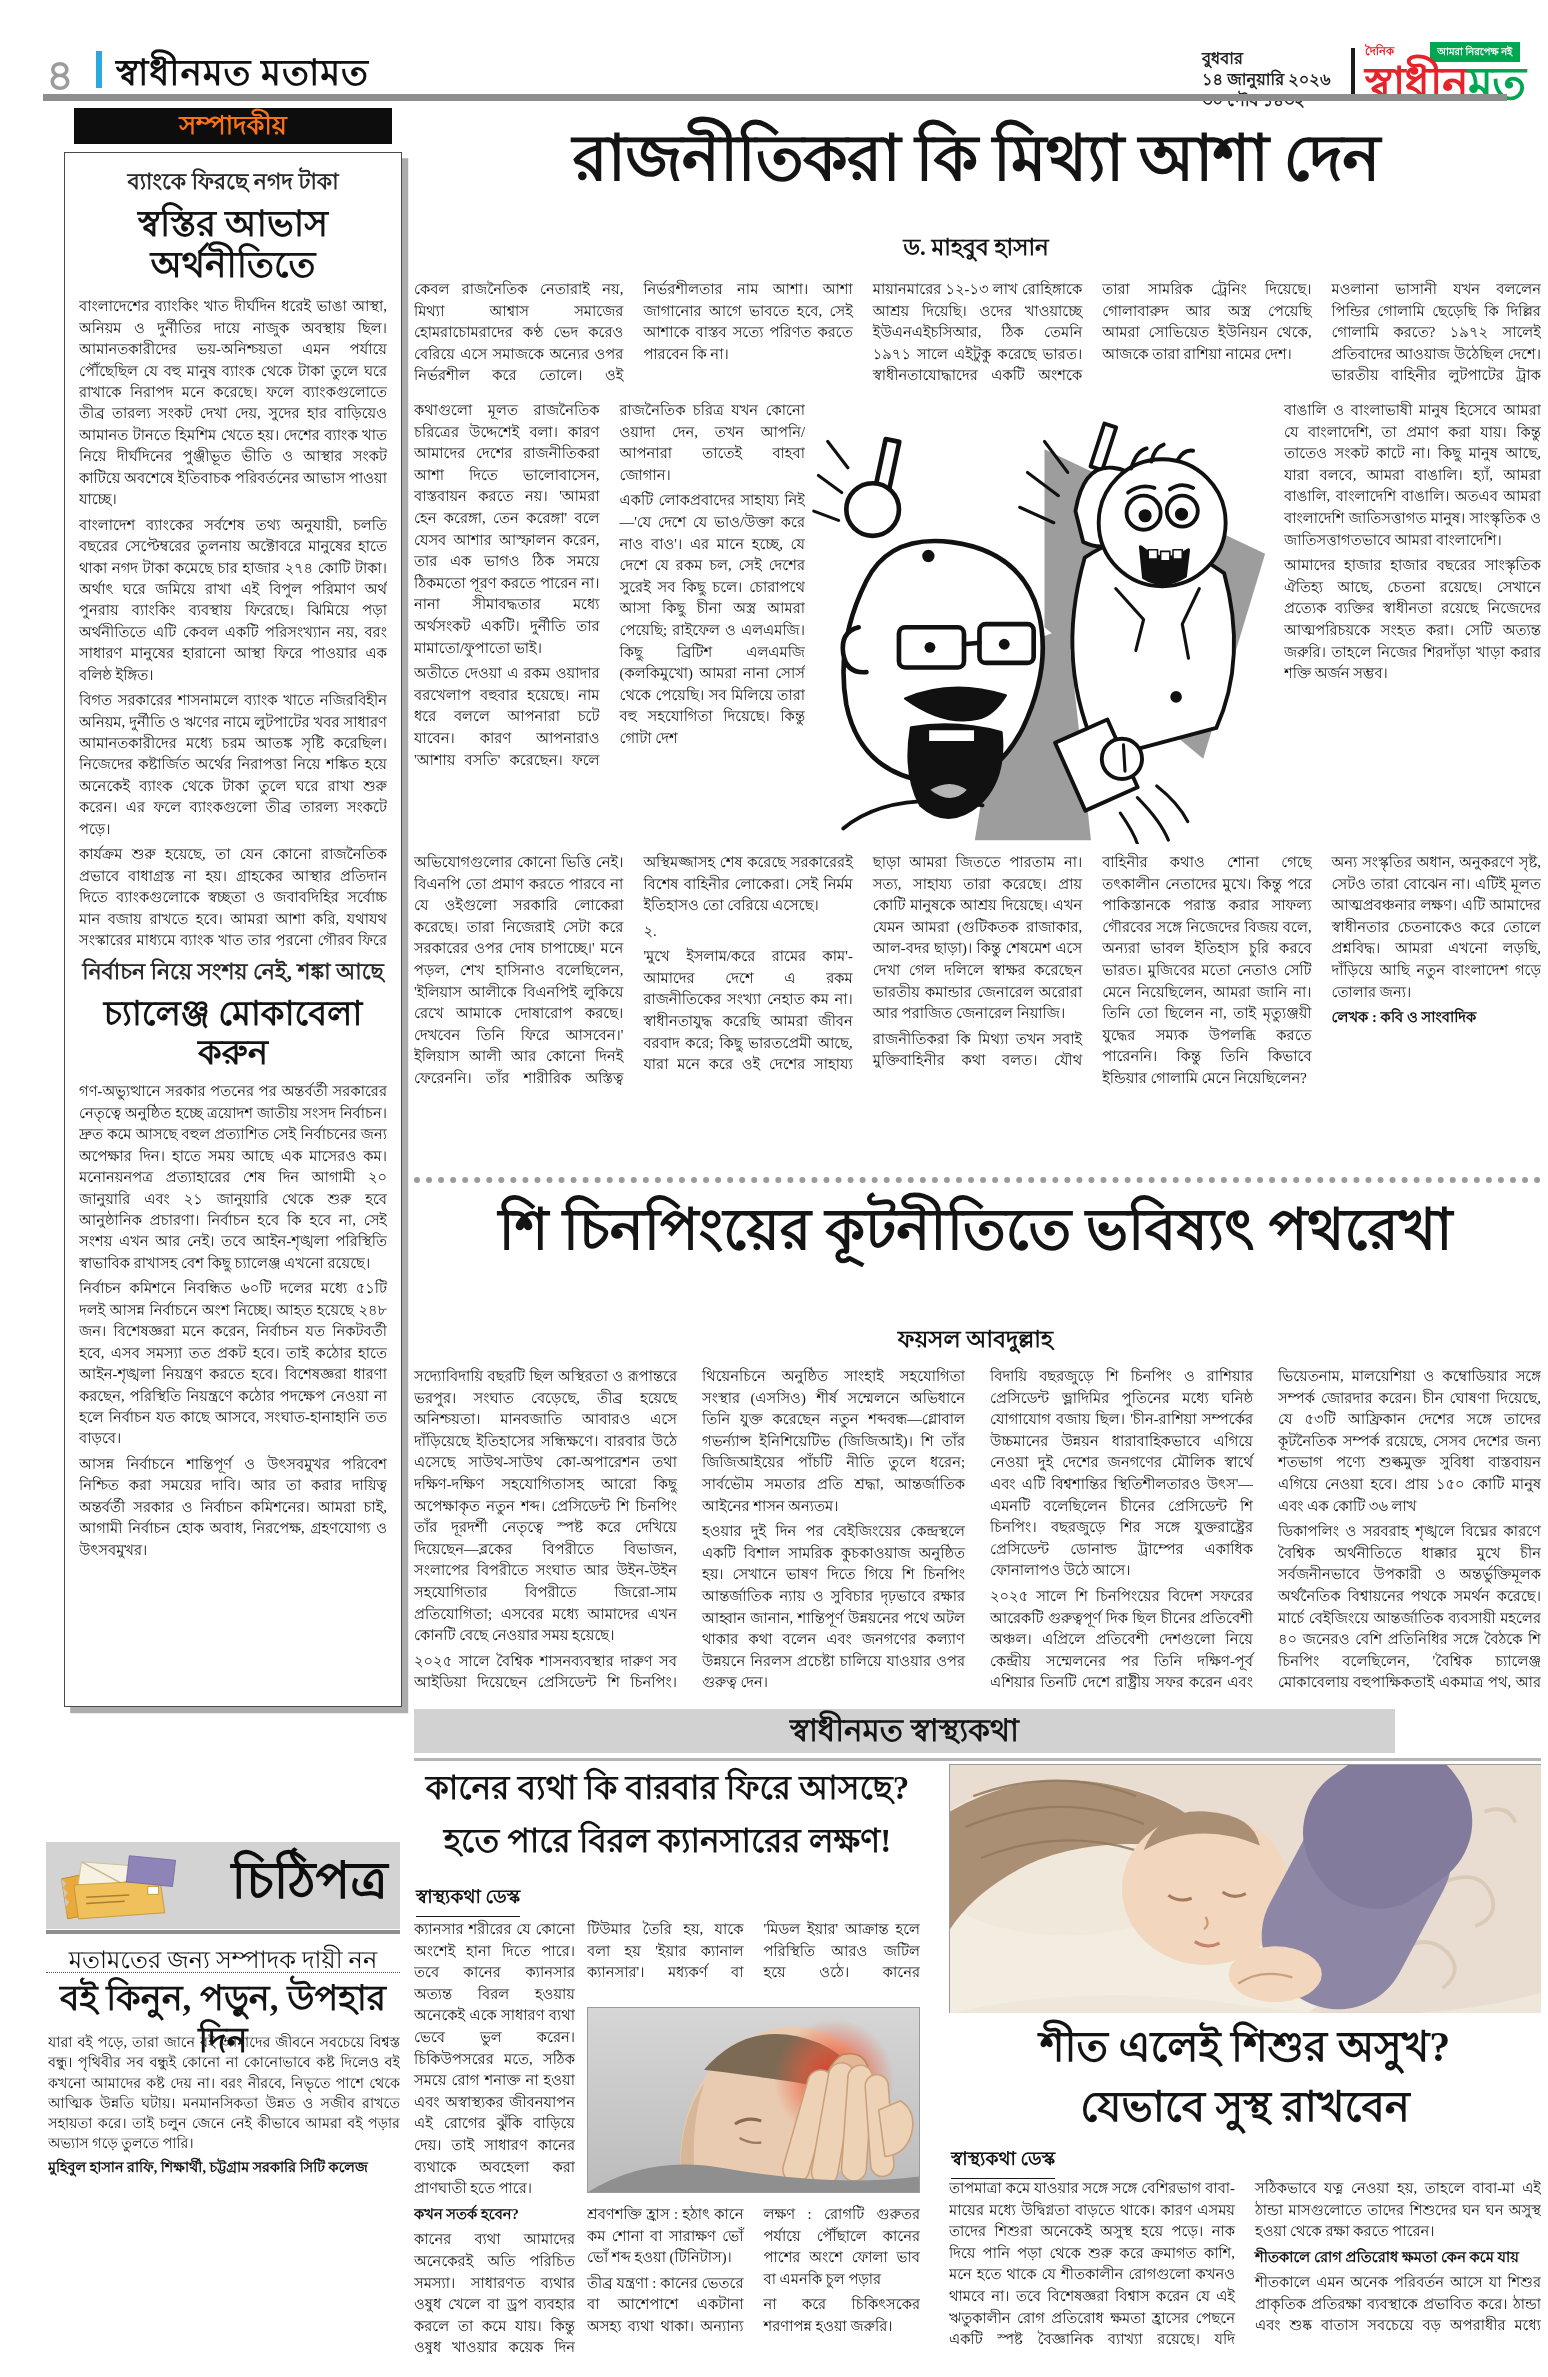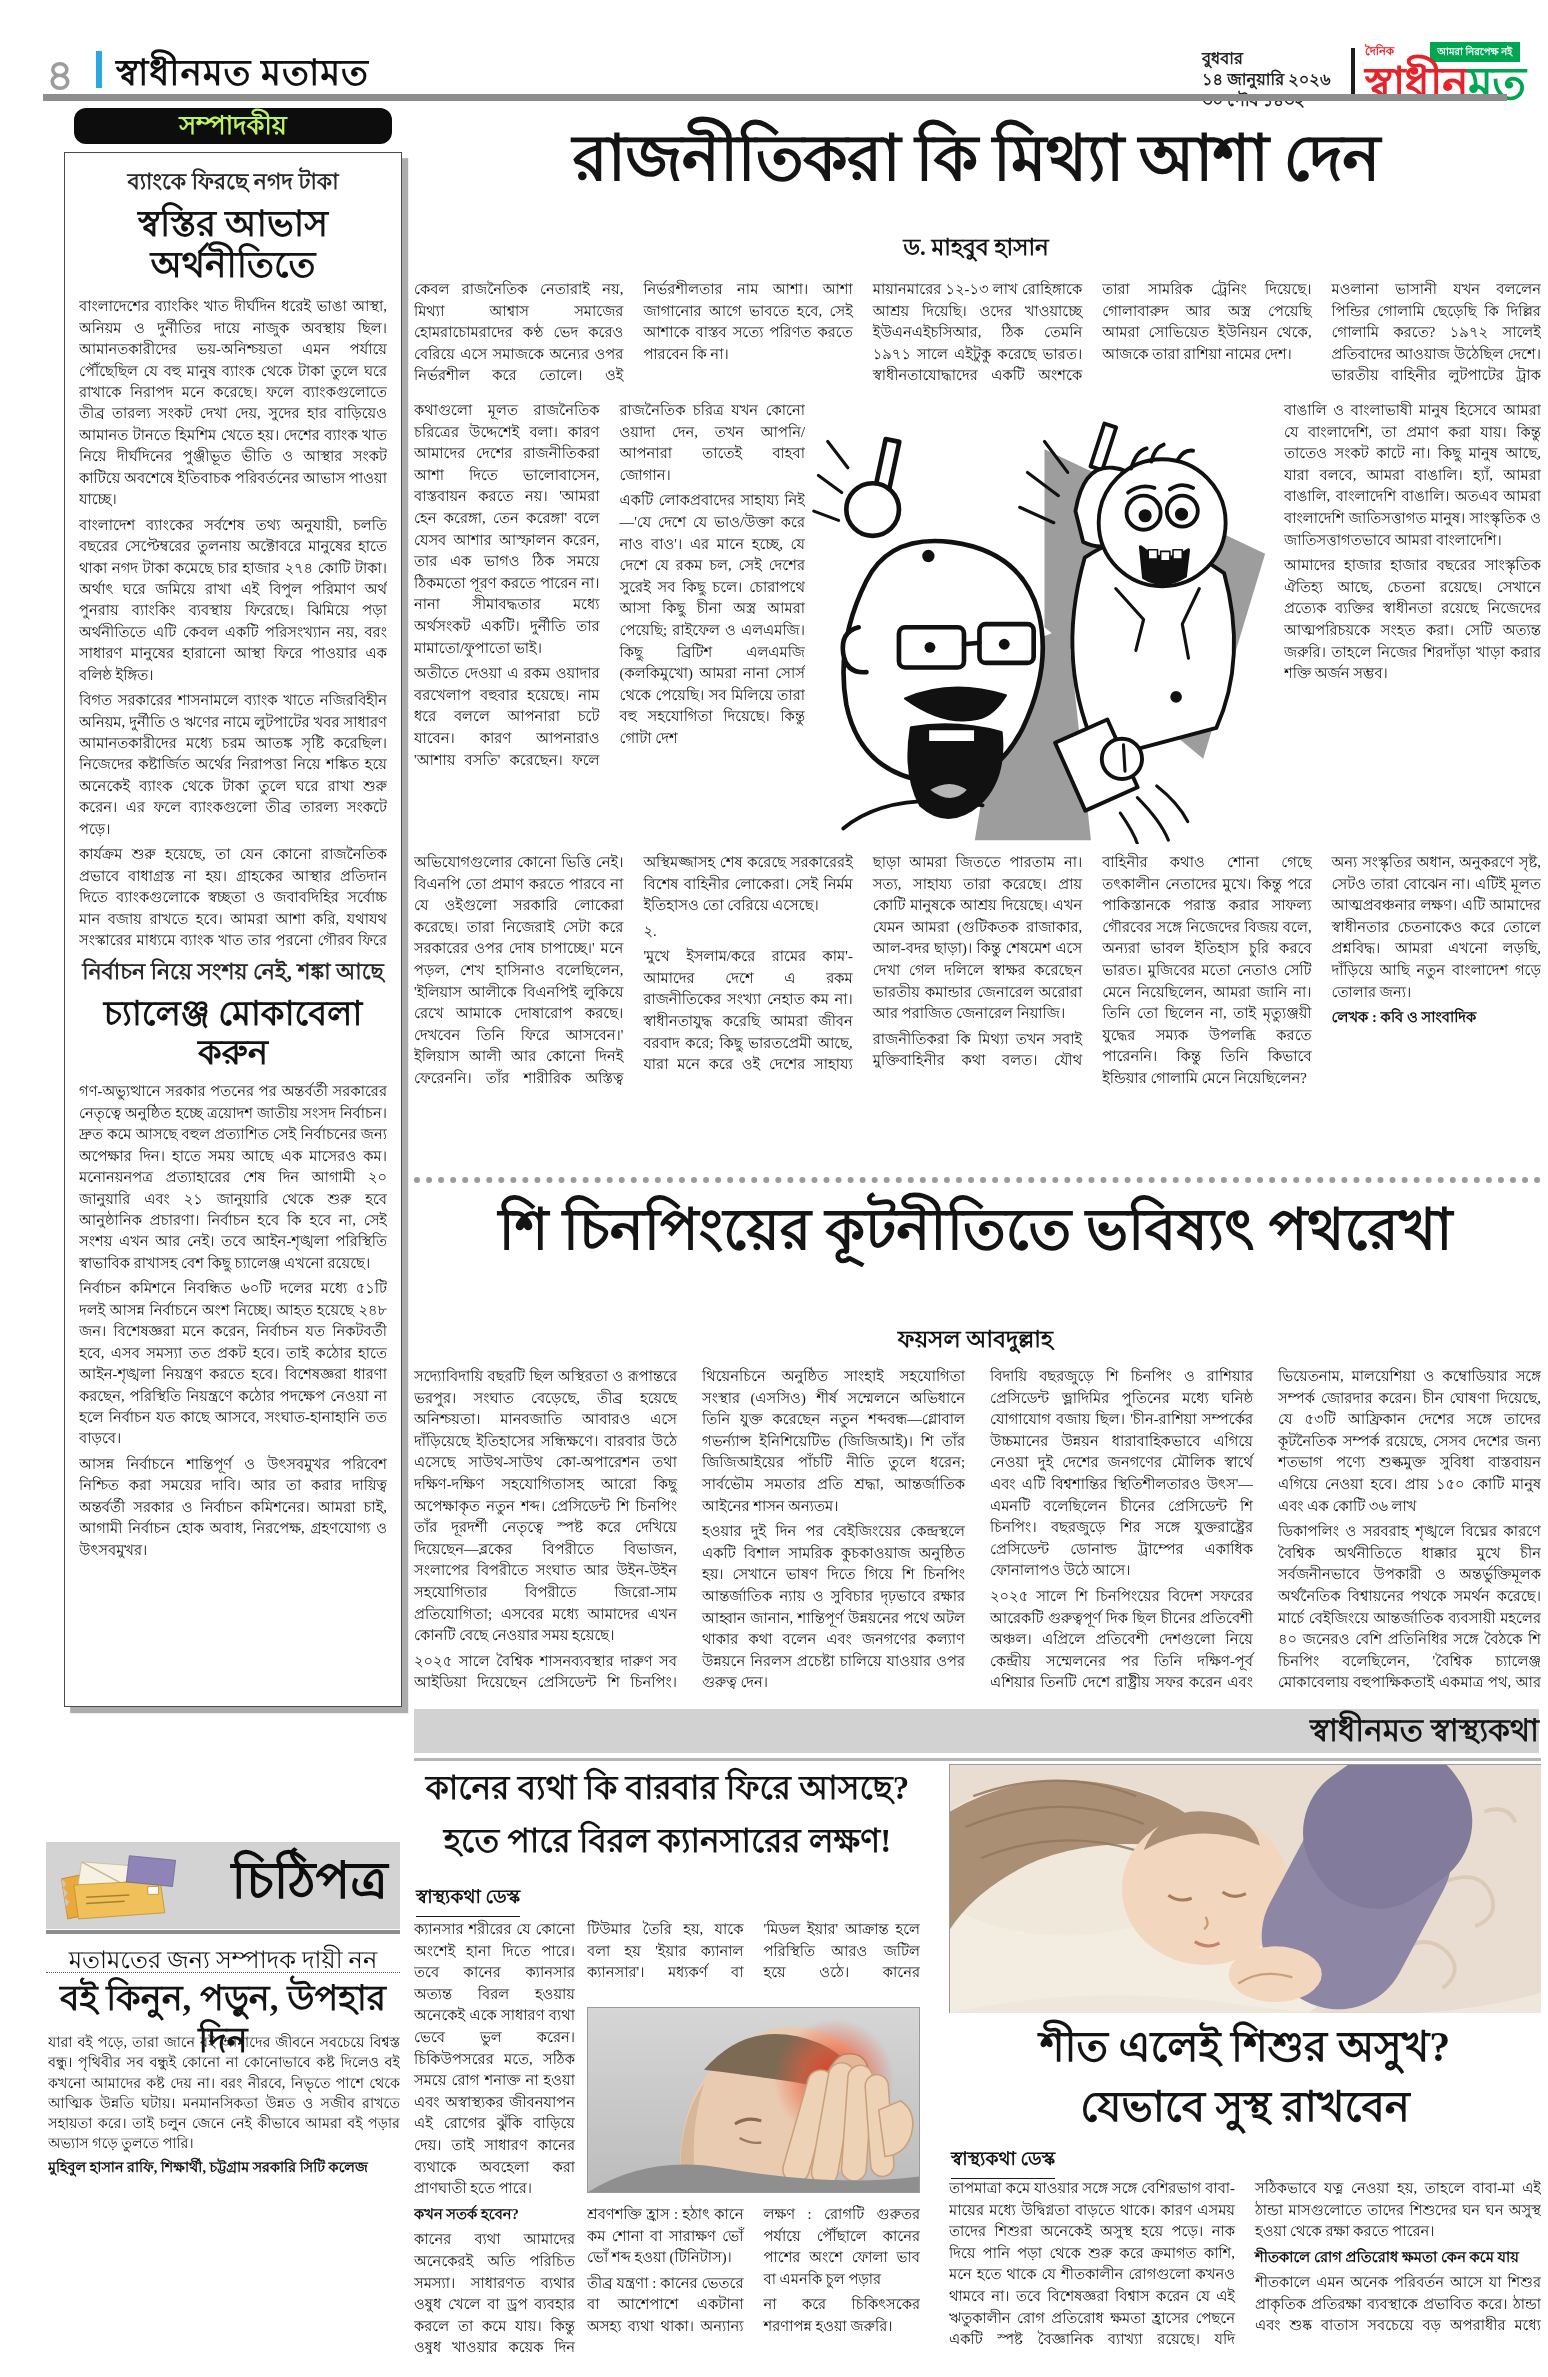--- a/index.html
+++ b/index.html
@@ -20,22 +20,22 @@
   .date-block { font-size:16.3px; line-height:1.3; color:#222; font-weight:bold; }
   .vbar { width:3.9px; height:50px; background:#1c1c1c; }
   .logo-daily { font-size:11.6px; font-weight:bold; color:#e6232a; }
   .logo-ribbon { background:#00a651; color:#fff; font-size:10px; font-weight:bold;
                  padding:1.5px 7.7px; display:inline-block; }
   .logo-word { font-size:45px; font-weight:900; line-height:1; letter-spacing:-0.8px; }
   .logo-red { color:#e6232a; } .logo-green { color:#00a651; }
   .hrule { background:#8e8e8e; height:7px; }
 
   
-  .ed-banner { background:#0d0d0d; color:#bef264; font-size:25.6px; font-weight:900;
-               line-height:36px; text-align:center;border-radius:12px; }
+  .ed-banner { background:#0d0d0d; color:#f97316; font-size:25.6px; font-weight:900;
+               line-height:36px; text-align:center; }
   .ed-box { border:0.8px solid #4a4a4a; box-shadow:6.2px 6.2px 0 #acacac;
             padding:11px 14px; background:#fff; display:flex; flex-direction:column; }
   .kicker { font-size:22px; font-weight:800; color:#2b2b2b; text-align:center; }
   .ed-headline { font-size:36px; font-weight:900; text-align:center; margin:3.1px 0 9.3px; line-height:1.15; }
   .bodytext p { font-size:14.7px; line-height:1.46; text-align:justify; margin-bottom:3.9px; }
   .ed-part1 { height:782px; overflow:hidden; }
   .ed-part2 { margin-top:7.7px; overflow:hidden; }
 
   
   .lt-banner { background:#d3d3d3; }
@@ -243,21 +243,21 @@
 <div class="abs colblock cols4 hide-x" style="left:414px; top:1366px; width:1127px; height:331px;">
   <p>সদ্যোবিদায়ি বছরটি ছিল অস্থিরতা ও রূপান্তরে ভরপুর। সংঘাত বেড়েছে, তীব্র হয়েছে অনিশ্চয়তা। মানবজাতি আবারও এসে দাঁড়িয়েছে ইতিহাসের সন্ধিক্ষণে। বারবার উঠে এসেছে সাউথ-সাউথ কো-অপারেশন তথা দক্ষিণ-দক্ষিণ সহযোগিতাসহ আরো কিছু অপেক্ষাকৃত নতুন শব্দ। প্রেসিডেন্ট শি চিনপিং তাঁর দূরদর্শী নেতৃত্বে স্পষ্ট করে দেখিয়ে দিয়েছেন—ব্লকের বিপরীতে বিভাজন, সংলাপের বিপরীতে সংঘাত আর উইন-উইন সহযোগিতার বিপরীতে জিরো-সাম প্রতিযোগিতা; এসবের মধ্যে আমাদের এখন কোনটি বেছে নেওয়ার সময় হয়েছে।</p>
   <p>২০২৫ সালে বৈশ্বিক শাসনব্যবস্থার দারুণ সব আইডিয়া দিয়েছেন প্রেসিডেন্ট শি চিনপিং। থিয়েনচিনে অনুষ্ঠিত সাংহাই সহযোগিতা সংস্থার (এসসিও) শীর্ষ সম্মেলনে অভিধানে তিনি যুক্ত করেছেন নতুন শব্দবন্ধ—গ্লোবাল গভর্ন্যান্স ইনিশিয়েটিভ (জিজিআই)। শি তাঁর জিজিআইয়ের পাঁচটি নীতি তুলে ধরেন; সার্বভৌম সমতার প্রতি শ্রদ্ধা, আন্তর্জাতিক আইনের শাসন অন্যতম।</p>
   <p>হওয়ার দুই দিন পর বেইজিংয়ের কেন্দ্রস্থলে একটি বিশাল সামরিক কুচকাওয়াজ অনুষ্ঠিত হয়। সেখানে ভাষণ দিতে গিয়ে শি চিনপিং আন্তর্জাতিক ন্যায় ও সুবিচার দৃঢ়ভাবে রক্ষার আহ্বান জানান, শান্তিপূর্ণ উন্নয়নের পথে অটল থাকার কথা বলেন এবং জনগণের কল্যাণ উন্নয়নে নিরলস প্রচেষ্টা চালিয়ে যাওয়ার ওপর গুরুত্ব দেন।</p>
   <p>বিদায়ি বছরজুড়ে শি চিনপিং ও রাশিয়ার প্রেসিডেন্ট ভ্লাদিমির পুতিনের মধ্যে ঘনিষ্ঠ যোগাযোগ বজায় ছিল। 'চীন-রাশিয়া সম্পর্কের উচ্চমানের উন্নয়ন ধারাবাহিকভাবে এগিয়ে নেওয়া দুই দেশের জনগণের মৌলিক স্বার্থে এবং এটি বিশ্বশান্তির স্থিতিশীলতারও উৎস'—এমনটি বলেছিলেন চীনের প্রেসিডেন্ট শি চিনপিং। বছরজুড়ে শির সঙ্গে যুক্তরাষ্ট্রের প্রেসিডেন্ট ডোনাল্ড ট্রাম্পের একাধিক ফোনালাপও উঠে আসে।</p>
   <p>২০২৫ সালে শি চিনপিংয়ের বিদেশ সফরের আরেকটি গুরুত্বপূর্ণ দিক ছিল চীনের প্রতিবেশী অঞ্চল। এপ্রিলে প্রতিবেশী দেশগুলো নিয়ে কেন্দ্রীয় সম্মেলনের পর তিনি দক্ষিণ-পূর্ব এশিয়ার তিনটি দেশে রাষ্ট্রীয় সফর করেন এবং ভিয়েতনাম, মালয়েশিয়া ও কম্বোডিয়ার সঙ্গে সম্পর্ক জোরদার করেন। চীন ঘোষণা দিয়েছে, যে ৫৩টি আফ্রিকান দেশের সঙ্গে তাদের কূটনৈতিক সম্পর্ক রয়েছে, সেসব দেশের জন্য শতভাগ পণ্যে শুল্কমুক্ত সুবিধা বাস্তবায়ন এগিয়ে নেওয়া হবে। প্রায় ১৫০ কোটি মানুষ এবং এক কোটি ৩৬ লাখ</p>
   <p>ডিকাপলিং ও সরবরাহ শৃঙ্খলে বিঘ্নের কারণে বৈশ্বিক অর্থনীতিতে ধাক্কার মুখে চীন সর্বজনীনভাবে উপকারী ও অন্তর্ভুক্তিমূলক অর্থনৈতিক বিশ্বায়নের পথকে সমর্থন করেছে। মার্চে বেইজিংয়ে আন্তর্জাতিক ব্যবসায়ী মহলের ৪০ জনেরও বেশি প্রতিনিধির সঙ্গে বৈঠকে শি চিনপিং বলেছিলেন, 'বৈশ্বিক চ্যালেঞ্জ মোকাবেলায় বহুপাক্ষিকতাই একমাত্র পথ, আর অর্থনৈতিক বিশ্বায়ন ইতিহাসের অপ্রতিরোধ্য ধারা।'</p>
 
 </div>
 
-<div class="abs health-banner" style="left:414px; top:1709px; width:1125px; height:44px;text-align:right;">স্বাধীনমত স্বাস্থ্যকথা</div>
+<div class="abs health-banner" style="left:414px; top:1709px; width:981px; height:44px;">স্বাধীনমত স্বাস্থ্যকথা</div>
 <div class="abs thin-rule" style="left:414px; top:1758px; width:1127px;"></div>
 
 <div class="abs center ear-headline" style="left:414px; top:1770px; width:507px;">কানের ব্যথা কি বারবার ফিরে আসছে?</div>
 <div class="abs center ear-headline" style="left:414px; top:1823px; width:507px;">হতে পারে বিরল ক্যানসারের লক্ষণ!</div>
 <div class="abs desk-byline" style="left:416px; top:1883px;">স্বাস্থ্যকথা ডেস্ক</div>
 
 <div class="abs colblock hide-x" style="left:414px; top:1919px; width:161px; height:435px;">
   <p>ক্যানসার শরীরের যে কোনো অংশেই হানা দিতে পারে। তবে কানের ক্যানসার অত্যন্ত বিরল হওয়ায় অনেকেই একে সাধারণ ব্যথা ভেবে ভুল করেন। চিকিউপসরের মতে, সঠিক সময়ে রোগ শনাক্ত না হওয়া এবং অস্বাস্থ্যকর জীবনযাপন এই রোগের ঝুঁকি বাড়িয়ে দেয়। তাই সাধারণ কানের ব্যথাকে অবহেলা করা প্রাণঘাতী হতে পারে।</p>
   <p class="subhead">কখন সতর্ক হবেন?</p>
   <p>কানের ব্যথা আমাদের অনেকেরই অতি পরিচিত সমস্যা। সাধারণত ব্যথার ওষুধ খেলে বা ড্রপ ব্যবহার করলে তা কমে যায়। কিন্তু ওষুধ খাওয়ার কয়েক দিন পরেই যদি ব্যথা আবার ফিরে আসে, তবে তাকে কানের ক্যানসারের প্রাথমিক উপসর্গ হিসেবে ধরা যেতে পারে। বিশেষ করে এই ব্যথা যদি তীব্র ও অসহ্য হয়, তবে তা উপেক্ষা করা বিপজ্জনক। অনেক ক্ষেত্রে কানের বাইরের অংশ বা 'এক্সটারনাল ইয়ার'-এ ত্বকের ক্যানসার হিসেবে এই মারণ রোগের সূচনা হয়। যা দ্রুত ছড়িয়ে পড়ে ভেতরে। আবার অনেক সময় কানের গহ্বর বা কর্ণনালীতে</p>

